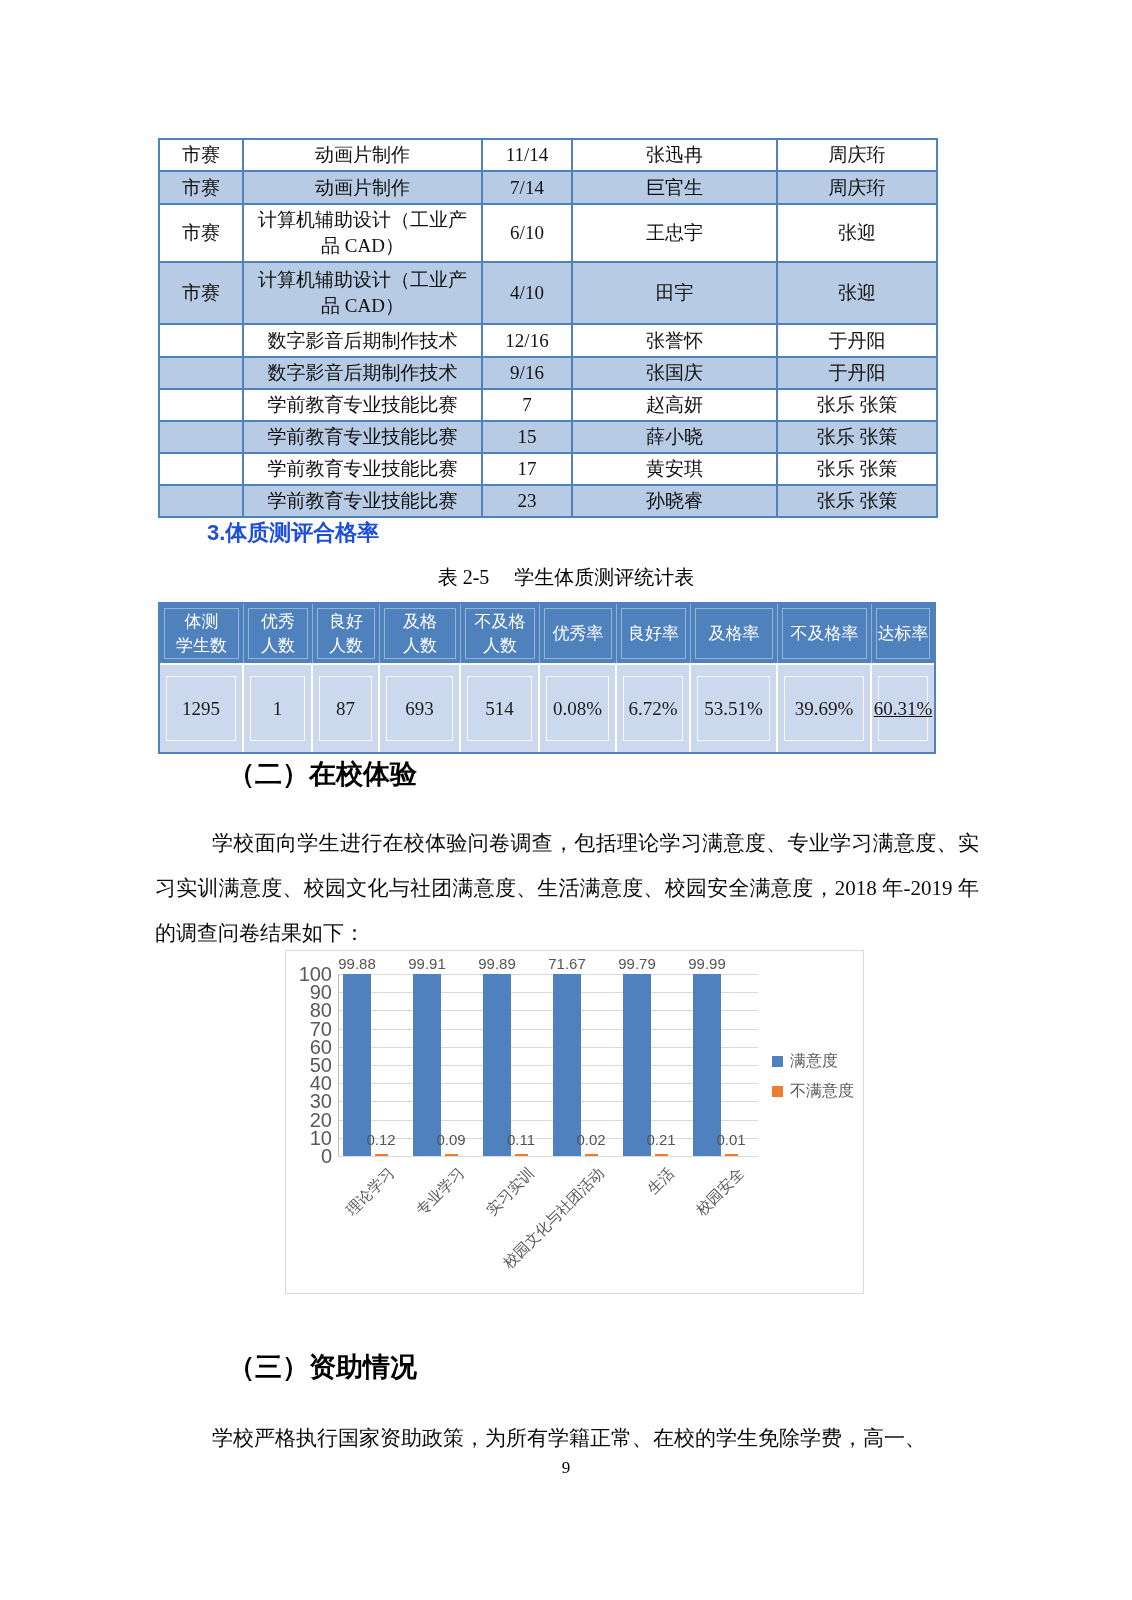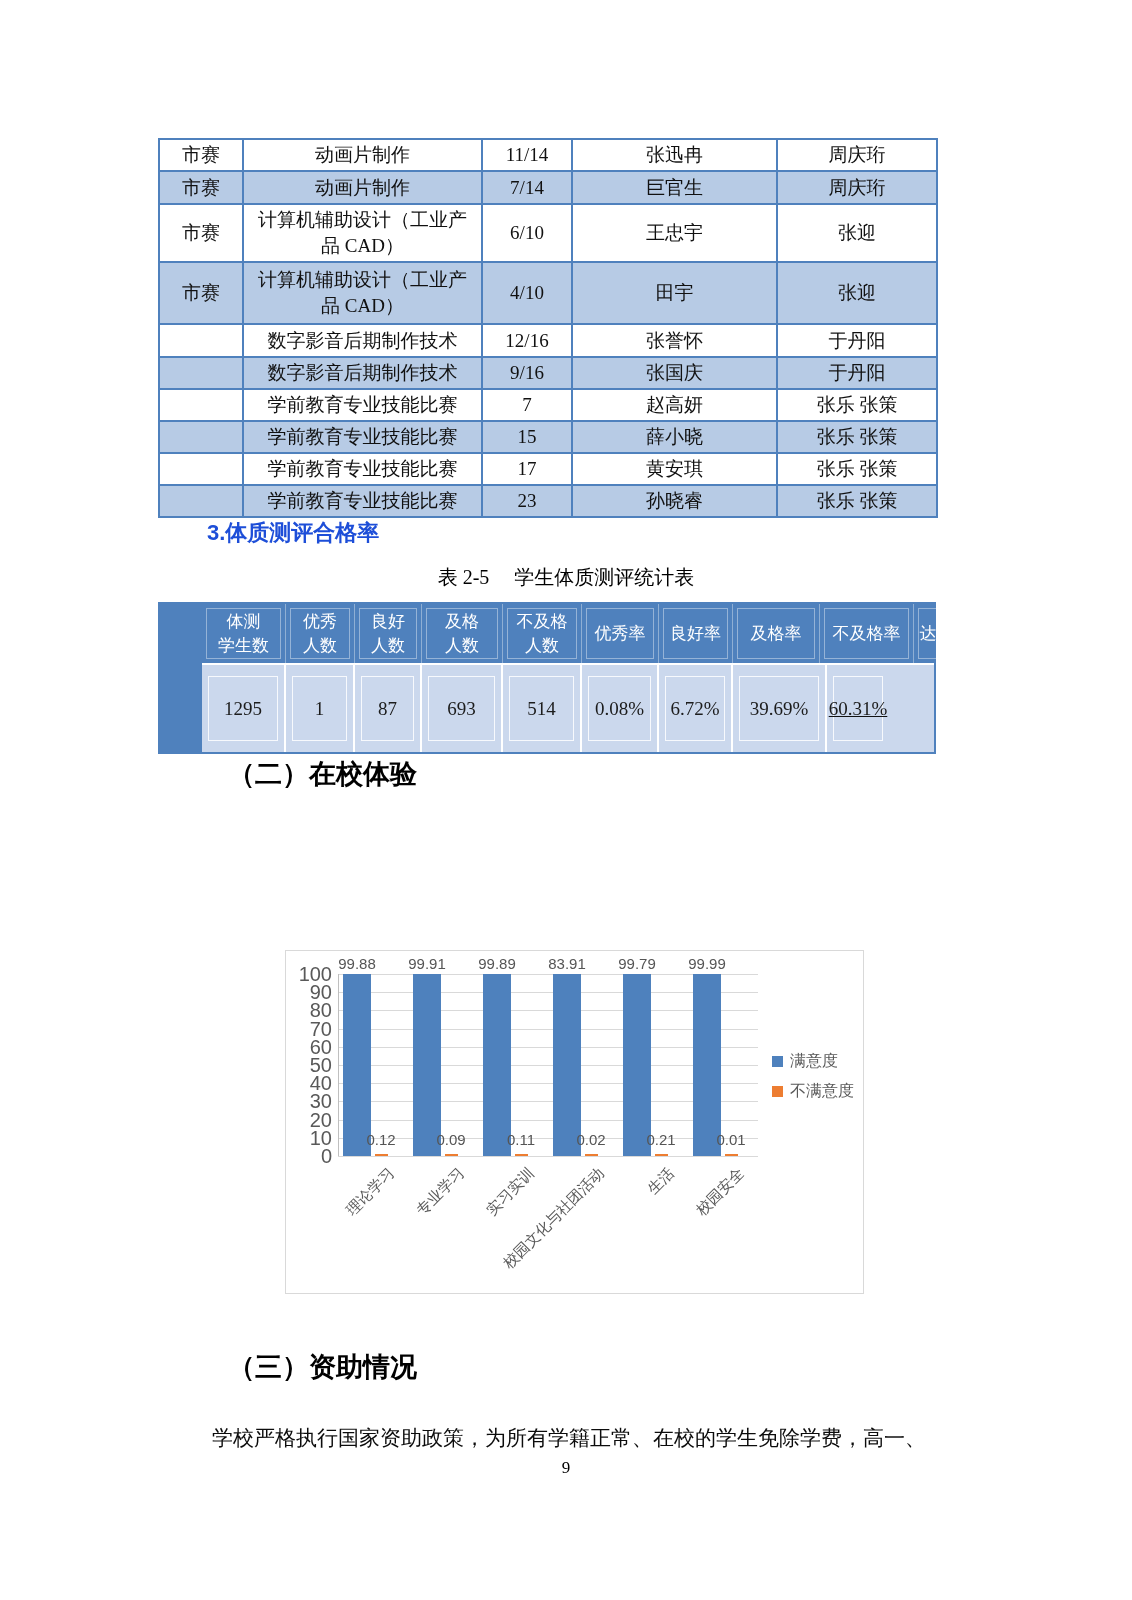--- a/index.html
+++ b/index.html
@@ -11,21 +11,21 @@
   table.awards td{border:2px solid #4F81BD;text-align:center;vertical-align:middle;
                   font-size:19px;line-height:26px;padding:2px 6px;background:#fff;}
   table.awards tr.band td{background:#B7CBE5;}
 
   
   .h-num{position:absolute;left:207px;top:518px;font-family:"Liberation Sans","DejaVu Sans",sans-serif;
          font-weight:bold;font-size:22px;color:#1d4ed8;}
   .tbl-caption{position:absolute;left:0;top:564px;width:1132px;text-align:center;font-size:20px;color:#000;}
 
   
-  .fit{position:absolute;left:158px;top:602px;width:778px;border:2px solid #4F81BD;background:#4F81BD;box-sizing:border-box;padding-left:42px;}
+  .fit{position:absolute;left:158px;top:602px;width:778px;border:2px solid #4F81BD;background:#4F81BD;box-sizing:border-box;}
   .fit-head{display:flex;height:59px;}
   .fit-head .fcell{box-sizing:border-box;border-right:1px solid #8FAFD4;display:flex;align-items:center;justify-content:center;}
   .fit-head .fcell:last-child{border-right:none;}
   .fit-head .inbox{box-sizing:border-box;width:calc(100% - 8px);height:calc(100% - 8px);
                    border:1px solid rgba(255,255,255,.4);display:flex;flex-direction:column;
                    align-items:center;justify-content:center;color:#fff;font-size:17px;line-height:24px;}
   .fit-data{display:flex;height:87px;background:#CBD8ED;border-top:2px solid #fff;}
   .fit-data .fcell{box-sizing:border-box;border-right:2px solid #fff;display:flex;align-items:center;justify-content:center;}
   .fit-data .fcell:last-child{border-right:none;}
   .fit-data .inbox{box-sizing:border-box;width:calc(100% - 12px);height:calc(100% - 22px);
@@ -222,30 +222,34 @@
         </div>
         <div class="fcell" style="flex: 0 0 79px;">
           <div class="inbox">514</div>
         </div>
         <div class="fcell" style="flex: 0 0 77px;">
           <div class="inbox">0.08%</div>
         </div>
         <div class="fcell" style="flex: 0 0 74px;">
           <div class="inbox">6.72%</div>
         </div>
+        <div class="fcell" style="flex: 0 0 87px;">
+          <div class="inbox">53.51%</div>
+        </div>
         <div class="fcell" style="flex: 0 0 94px;">
           <div class="inbox">39.69%</div>
         </div>
         <div class="fcell" style="flex: 0 0 62px; text-decoration: underline;">
           <div class="inbox">60.31%</div>
         </div>
       </div>
   </div>
 
   <div class="h-sec s2">（二）在校体验</div>
+  <p class="body-p p1">学校面向学生进行在校体验问卷调查，包括理论学习满意度、专业学习满意度、实习实训满意度、校园文化与社团满意度、生活满意度、校园安全满意度，2018 年-2019 年的调查问卷结果如下：</p>
 
   <div class="chart" id="chart">
       <div class="grid" style="left: 52px; top: 23px; width: 420px;"></div>
       <div class="ylab" style="left: 0px; top: 14px;">100</div>
       <div class="grid" style="left: 52px; top: 41.2px; width: 420px;"></div>
       <div class="ylab" style="left: 0px; top: 32.2px;">90</div>
       <div class="grid" style="left: 52px; top: 59.4px; width: 420px;"></div>
       <div class="ylab" style="left: 0px; top: 50.4px;">80</div>
       <div class="grid" style="left: 52px; top: 77.6px; width: 420px;"></div>
       <div class="ylab" style="left: 0px; top: 68.6px;">70</div>
@@ -274,21 +278,21 @@
       <div class="vlab" style="left: 111px; top: 5px; width: 60px;">99.91</div>
       <div class="vlab" style="left: 140px; top: 181px; width: 50px;">0.09</div>
       <div class="cat" style="right: 408px; top: 213px;">专业学习</div>
       <div class="bar" style="left: 197px; top: 23.2002px; width: 28px; height: 181.8px; background: rgb(78, 129, 189);"></div>
       <div class="bar" style="left: 229px; top: 203px; width: 13px; height: 2px; background: rgb(237, 125, 49);"></div>
       <div class="vlab" style="left: 181px; top: 5px; width: 60px;">99.89</div>
       <div class="vlab" style="left: 210px; top: 181px; width: 50px;">0.11</div>
       <div class="cat" style="right: 338px; top: 213px;">实习实训</div>
       <div class="bar" style="left: 267px; top: 23.0364px; width: 28px; height: 181.964px; background: rgb(78, 129, 189);"></div>
       <div class="bar" style="left: 299px; top: 203px; width: 13px; height: 2px; background: rgb(237, 125, 49);"></div>
-      <div class="vlab" style="left: 251px; top: 5px; width: 60px;">83.91</div>
+      <div class="vlab" style="left: 251px; top: 5px; width: 60px;">71.67</div>
       <div class="vlab" style="left: 280px; top: 181px; width: 50px;">0.02</div>
       <div class="cat" style="right: 268px; top: 213px;">校园文化与社团活动</div>
       <div class="bar" style="left: 337px; top: 23.3822px; width: 28px; height: 181.618px; background: rgb(78, 129, 189);"></div>
       <div class="bar" style="left: 369px; top: 203px; width: 13px; height: 2px; background: rgb(237, 125, 49);"></div>
       <div class="vlab" style="left: 321px; top: 5px; width: 60px;">99.79</div>
       <div class="vlab" style="left: 350px; top: 181px; width: 50px;">0.21</div>
       <div class="cat" style="right: 198px; top: 213px;">生活</div>
       <div class="bar" style="left: 407px; top: 23.0182px; width: 28px; height: 181.982px; background: rgb(78, 129, 189);"></div>
       <div class="bar" style="left: 439px; top: 203px; width: 13px; height: 2px; background: rgb(237, 125, 49);"></div>
       <div class="vlab" style="left: 391px; top: 5px; width: 60px;">99.99</div>

